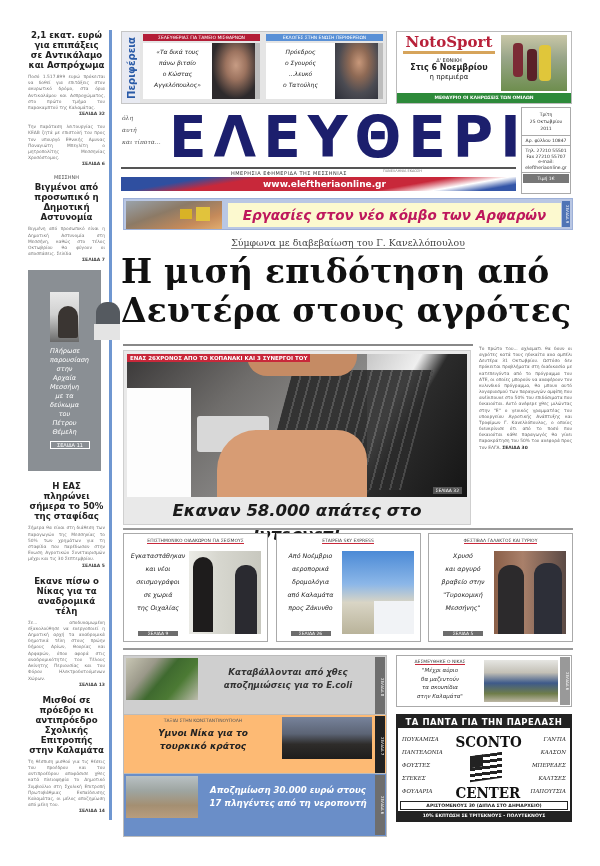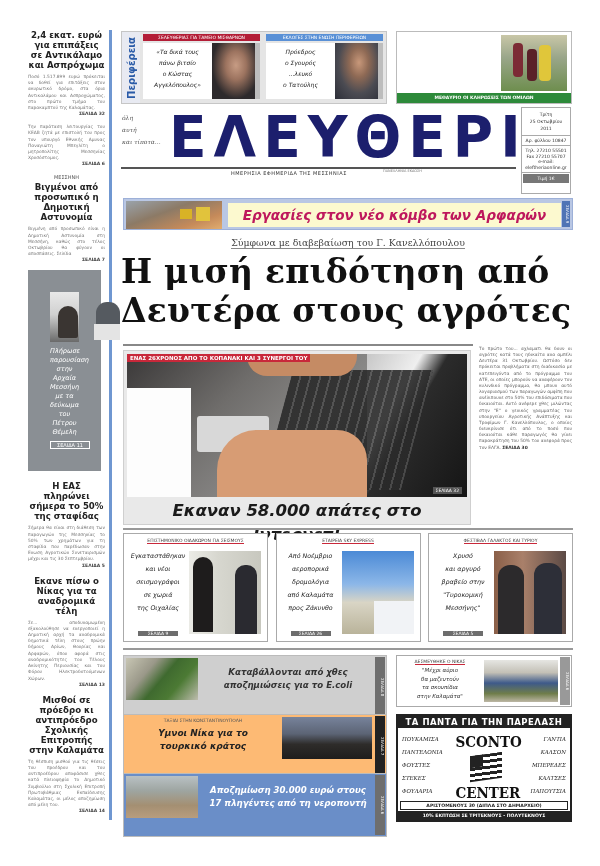--- a/index.html
+++ b/index.html
@@ -151,21 +151,21 @@
   .sc-flag { position: absolute; left: 72px; top: 38px; width: 32px; height: 26px; background: repeating-linear-gradient(180deg, #222 0 3px, #fff 3px 6px); transform: skewY(-8deg); }
   .sc-flag::before { content: ""; position: absolute; left: 0; top: 0; width: 13px; height: 12px; background: #222; }
   .sc-foot1 { position: absolute; left: 2px; right: 2px; bottom: 10px; border: 1px solid #222; font-size: 4.6px; text-align: center; font-weight: bold; line-height: 7px; }
   .sc-foot2 { position: absolute; left: 0; right: 0; bottom: 0; background: #222; color: #fff; font-size: 4.6px; text-align: center; font-weight: bold; line-height: 9px; }
 </style>
 </head>
 <body>
 
 <div class="left-col">
   <div class="lc-story">
-    <div class="lc-title">2,4 εκατ. ευρώ για επιπάξεις σε Αντικάλαμο και Ασπρόχωμα</div>
+    <div class="lc-title">2,1 εκατ. ευρώ για επιπάξεις σε Αντικάλαμο και Ασπρόχωμα</div>
     <div class="lc-body">Ποσό 1.517.899 ευρώ πρόκειται να δοθεί για επιτάξεις στον ακυρωτικό δρόμο, στα όρια Αντικαλάμου και Ασπροχώματος, στο πρώτο τμήμα του παρακαμπτού της Καλαμάτας.</div>
     <div class="lc-page">ΣΕΛΙΔΑ 32</div>
   </div>
   <div class="lc-story">
     <div class="lc-body">Την παράταση λειτουργίας του ΚΕΔΒ ζητά με επιστολή του προς τον υπουργό Εθνικής Αμυνας Παναγιώτη Μπεγλίτη ο μητροπολίτης Μεσσηνίας Χρυσόστομος.</div>
     <div class="lc-page">ΣΕΛΙΔΑ 6</div>
   </div>
   <div class="lc-story">
     <div class="lc-kicker">ΜΕΣΣΗΝΗ</div>
     <div class="lc-title">Βιγμένοι από προσωπικό η Δημοτική Αστυνομία</div>
@@ -222,38 +222,48 @@
           <div>ο Σγουρός</div>
           <div>...λευκό</div>
           <div>ο Τατούλης</div>
       </div>
       <div class="teaser-photo b"></div>
     </div>
   </div>
 </div>
 
 <div class="notosport">
+  <div class="ns-left">
+    <div class="ns-logo">NotoSport</div>
+    <div class="ns-rule"></div>
+    <div class="ns-league">Δ' ΕΘΝΙΚΗ</div>
+    <div class="ns-date">Στις 6 Νοεμβρίου</div>
+    <div class="ns-premiere">η πρεμιέρα</div>
+  </div>
   <div class="ns-photo">
       <div class="pl1"></div>
       <div class="pl3"></div>
       <div class="pl2"></div>
     </div>
   <div class="ns-bar">ΜΕΘΑΥΡΙΟ ΟΙ ΚΛΗΡΩΣΕΙΣ ΤΩΝ ΟΜΙΛΩΝ</div>
 </div>
 
 <div class="masthead">
   <div class="motto">
     <div>όλη</div>
       <div>αυτή</div>
       <div>και τίποτα...</div>
   </div>
   <div class="logo">ΕΛΕΥΘΕΡΙΑ</div>
   <div class="mh-rule"></div>
   <div class="mh-sub">ΗΜΕΡΗΣΙΑ ΕΦΗΜΕΡΙΔΑ ΤΗΣ ΜΕΣΣΗΝΙΑΣ</div>
   <div class="mh-sub2">ΠΑΝΕΛΛΗΝΙΑ ΕΚΔΟΣΗ</div>
+  <div class="url-bar">
+    <span class="url-text">www.eleftheriaonline.gr</span>
+  </div>
 </div>
 
 <div class="infobox">
   <div class="ib-date">
     <div>Τρίτη</div>
       <div>25 Οκτωβρίου</div>
       <div>2011</div>
   </div>
   <div class="ib-issue">Αρ. φύλλου 10847</div>
   <div class="ib-contact">

